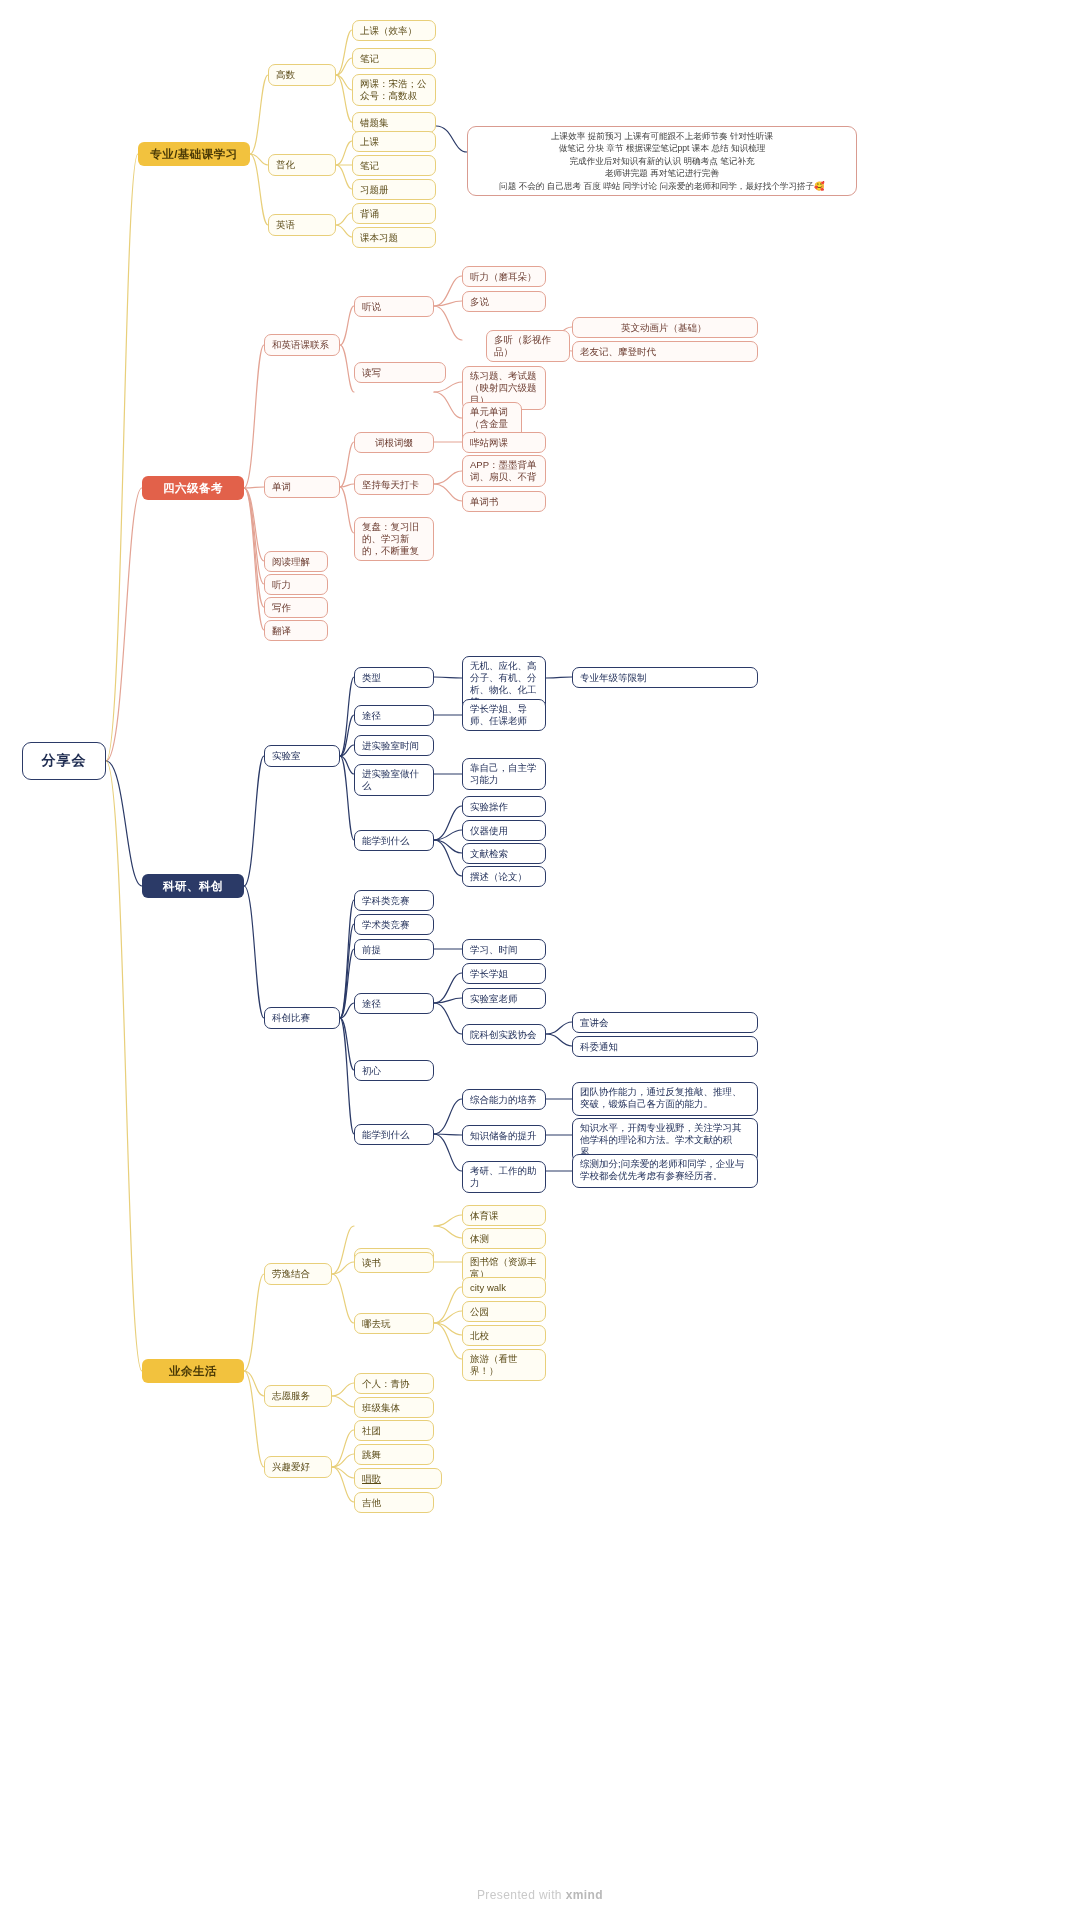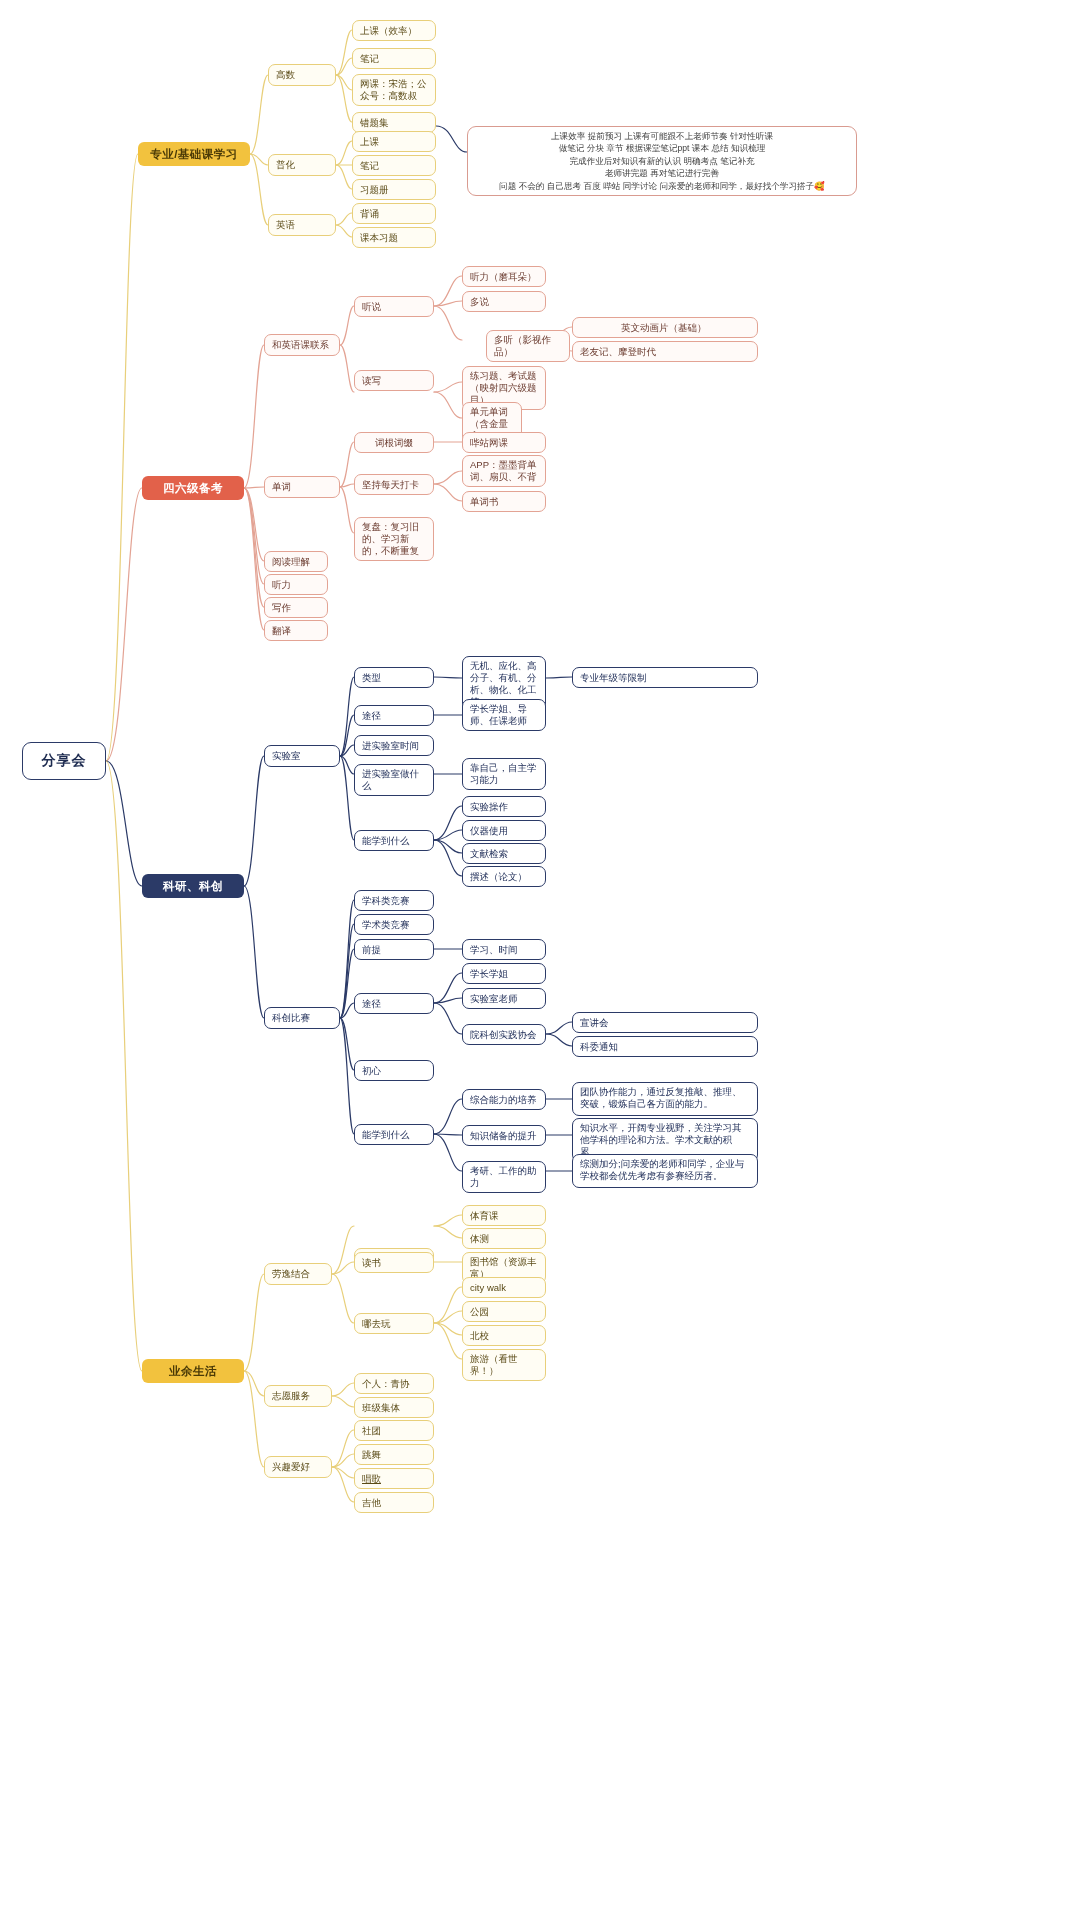--- a/index.html
+++ b/index.html
@@ -166,21 +166,21 @@
 老师讲完题 再对笔记进行完善
 问题 不会的 自己思考 百度 哔站 同学讨论 问亲爱的老师和同学，最好找个学习搭子🥰</div>
       <div class="node branch br-orange" style="left: 142px; top: 476px; width: 102px; min-height: 24px;">四六级备考</div>
       <div class="node t-orange" style="left: 264px; top: 334px; width: 76px; min-height: 22px;">和英语课联系</div>
       <div class="node t-orange" style="left: 354px; top: 296px; width: 80px; min-height: 21px;">听说</div>
       <div class="node t-orange" style="left: 462px; top: 266px; width: 84px; min-height: 21px;">听力（磨耳朵）</div>
       <div class="node t-orange" style="left: 462px; top: 291px; width: 84px; min-height: 21px;">多说</div>
       <div class="node t-orange" style="left: 462px; top: 330px; width: 84px; min-height: 21px; margin-left: 24px;">多听（影视作品）</div>
       <div class="node t-orange" style="left: 572px; top: 317px; width: 186px; min-height: 21px; padding-left: 48px;">英文动画片（基础）</div>
       <div class="node t-orange" style="left: 572px; top: 341px; width: 186px; min-height: 21px;">老友记、摩登时代</div>
-      <div class="node t-orange" style="left: 354px; top: 370px; width: 80px; min-height: 21px;">读写</div>
+      <div class="node t-orange" style="left: 354px; top: 362px; width: 92px; min-height: 21px;">读写</div>
       <div class="node t-orange para" style="left: 462px; top: 366px; width: 84px; min-height: 32px;">练习题、考试题（映射四六级题目）</div>
       <div class="node t-orange para" style="left: 462px; top: 402px; width: 60px; min-height: 32px;">单元单词（含金量高）</div>
       <div class="node t-orange" style="left: 264px; top: 476px; width: 76px; min-height: 22px;">单词</div>
       <div class="node t-orange" style="left: 354px; top: 432px; width: 80px; min-height: 21px; padding-left: 20px;">词根词缀</div>
       <div class="node t-orange" style="left: 462px; top: 432px; width: 84px; min-height: 21px;">哔站网课</div>
       <div class="node t-orange" style="left: 354px; top: 474px; width: 80px; min-height: 21px;">坚持每天打卡</div>
       <div class="node t-orange para" style="left: 462px; top: 455px; width: 84px; min-height: 32px;">APP：墨墨背单词、扇贝、不背</div>
       <div class="node t-orange" style="left: 462px; top: 491px; width: 84px; min-height: 21px;">单词书</div>
       <div class="node t-orange para" style="left: 354px; top: 517px; width: 80px; min-height: 32px;">复盘：复习旧的、学习新的，不断重复</div>
       <div class="node t-orange" style="left: 264px; top: 551px; width: 64px; min-height: 21px;">阅读理解</div>
@@ -232,16 +232,19 @@
       <div class="node t-yellow" style="left: 462px; top: 1277px; width: 84px; min-height: 21px;">city walk</div>
       <div class="node t-yellow" style="left: 462px; top: 1301px; width: 84px; min-height: 21px;">公园</div>
       <div class="node t-yellow" style="left: 462px; top: 1325px; width: 84px; min-height: 21px;">北校</div>
       <div class="node t-yellow" style="left: 462px; top: 1349px; width: 84px; min-height: 21px;">旅游（看世界！）</div>
       <div class="node t-yellow" style="left: 264px; top: 1385px; width: 68px; min-height: 22px;">志愿服务</div>
       <div class="node t-yellow" style="left: 354px; top: 1373px; width: 80px; min-height: 21px;">个人：青协</div>
       <div class="node t-yellow" style="left: 354px; top: 1397px; width: 80px; min-height: 21px;">班级集体</div>
       <div class="node t-yellow" style="left: 264px; top: 1456px; width: 68px; min-height: 22px;">兴趣爱好</div>
       <div class="node t-yellow" style="left: 354px; top: 1420px; width: 80px; min-height: 21px;">社团</div>
       <div class="node t-yellow" style="left: 354px; top: 1444px; width: 80px; min-height: 21px;">跳舞</div>
-      <div class="node t-yellow" style="left: 354px; top: 1468px; width: 80px; min-height: 21px; text-decoration: underline;">唱歌</div>
+      <div class="node t-yellow" style="left: 354px; top: 1468px; width: 88px; min-height: 21px; text-decoration: underline;">唱歌</div>
       <div class="node t-yellow" style="left: 354px; top: 1492px; width: 80px; min-height: 21px;">吉他</div>
     </div>
+  <div class="footer">
+    <span>Presented with </span><b>xmind</b>
+  </div>
 </div>
 
 </body></html>

